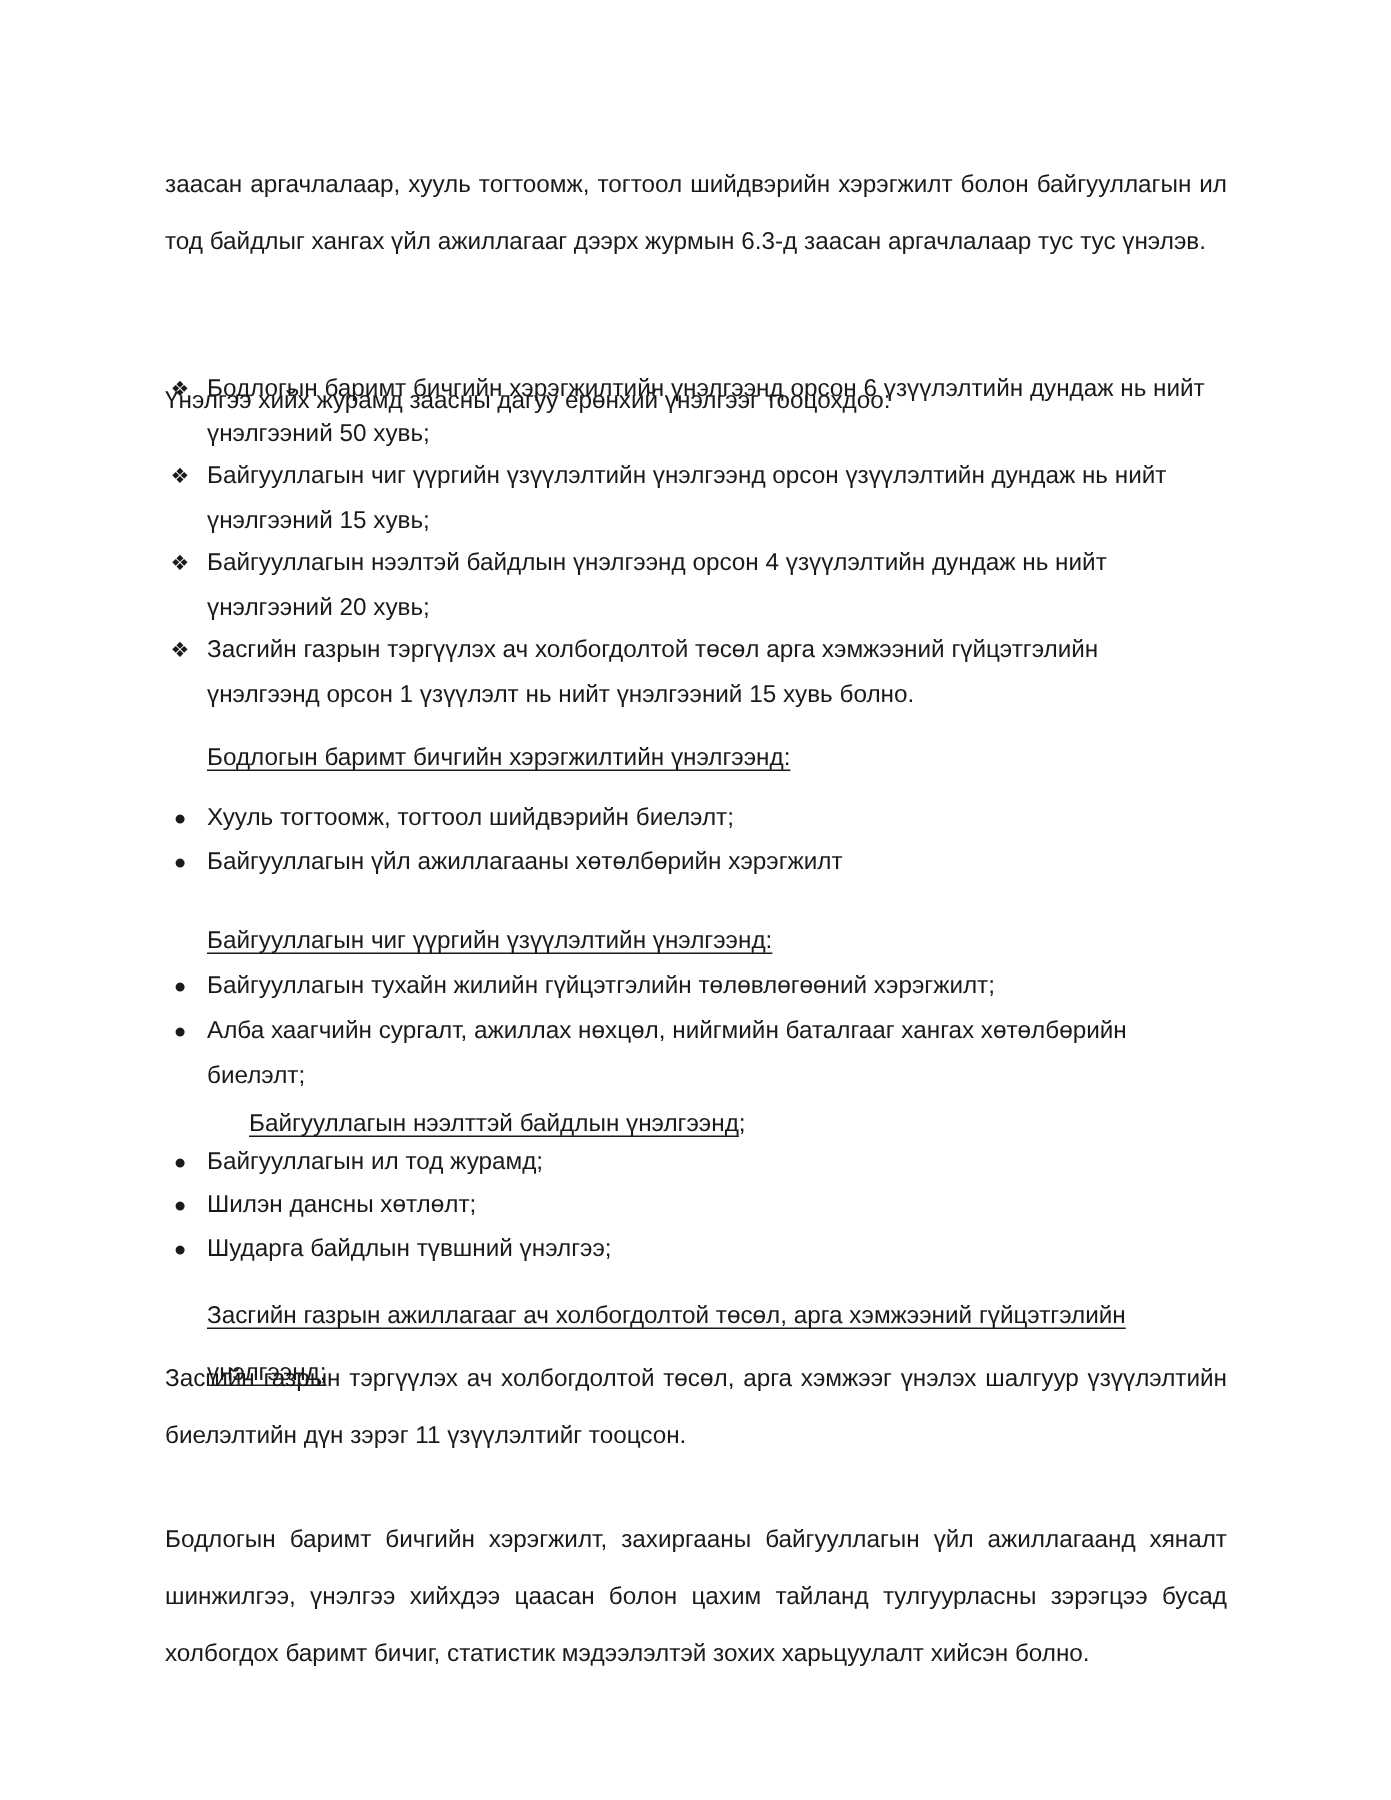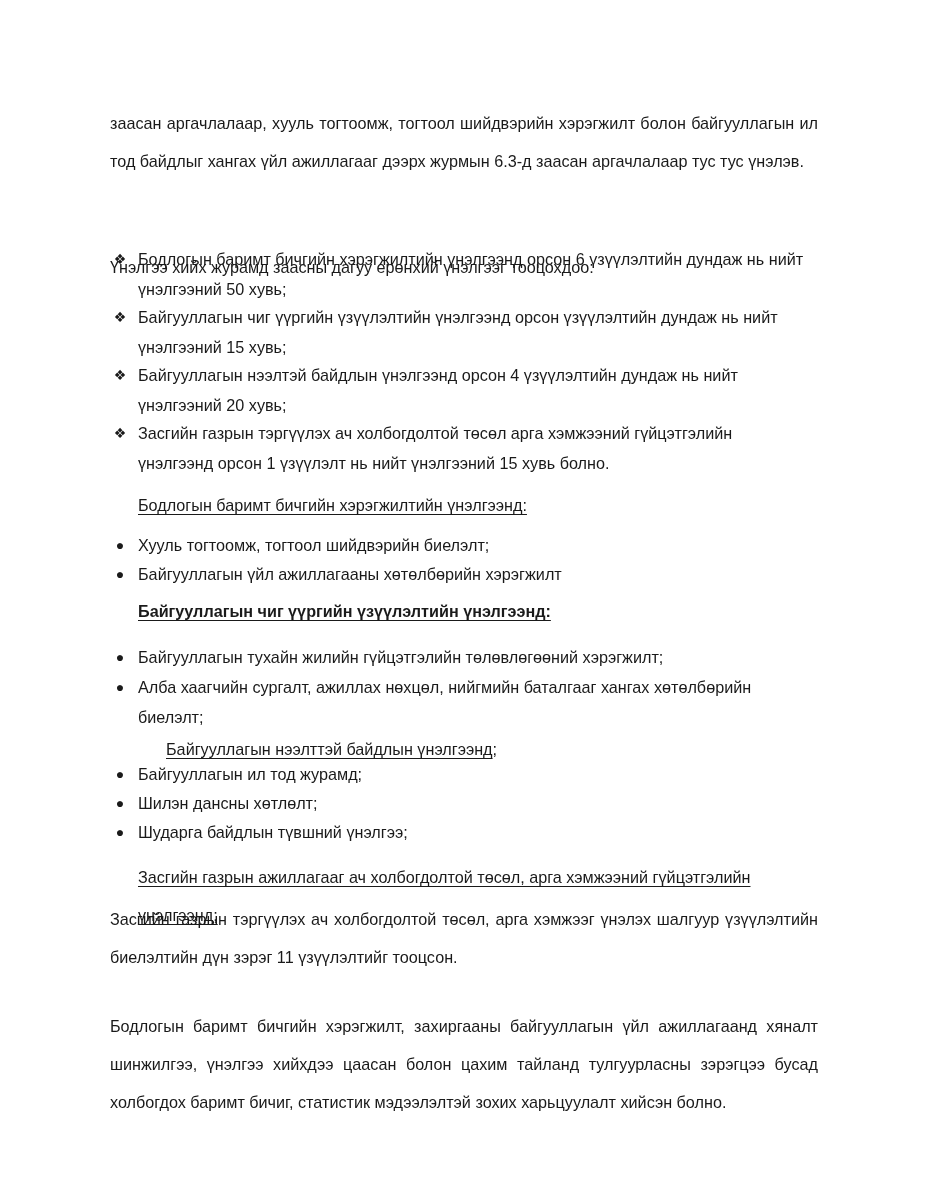--- a/index.html
+++ b/index.html
@@ -47,21 +47,21 @@
   <p class="p u" style="top:486px; width:auto;">Бодлогын баримт бичгийн хэрэгжилтийн үнэлгээнд:</p>
   <div class="li" style="top:530px;">
     <span class="mark dot">●</span>
     <span class="txt">Хууль тогтоомж, тогтоол шийдвэрийн биелэлт;</span>
   </div>
   <div class="li" style="top:559px;">
     <span class="mark dot">●</span>
     <span class="txt">Байгууллагын үйл ажиллагааны хөтөлбөрийн хэрэгжилт</span>
   </div>
 
-  <p class="p u" style="top:592px; width:auto;font-weight:bold;">Байгууллагын чиг үүргийн үзүүлэлтийн үнэлгээнд:</p>
+  <p class="p u" style="top:608px; width:auto;">Байгууллагын чиг үүргийн үзүүлэлтийн үнэлгээнд:</p>
   <div class="li" style="top:642px;">
     <span class="mark dot">●</span>
     <span class="txt">Байгууллагын тухайн жилийн гүйцэтгэлийн төлөвлөгөөний хэрэгжилт;</span>
   </div>
   <div class="li" style="top:672px;">
     <span class="mark dot">●</span>
     <span class="txt">Алба хаагчийн сургалт, ажиллах нөхцөл, нийгмийн баталгааг хангах хөтөлбөрийн биелэлт;</span>
   </div>
 
   <p class="p" style="top:730px; left:28px; width:auto;"><span class="u">Байгууллагын нээлттэй байдлын үнэлгээнд</span><span>;</span></p>

